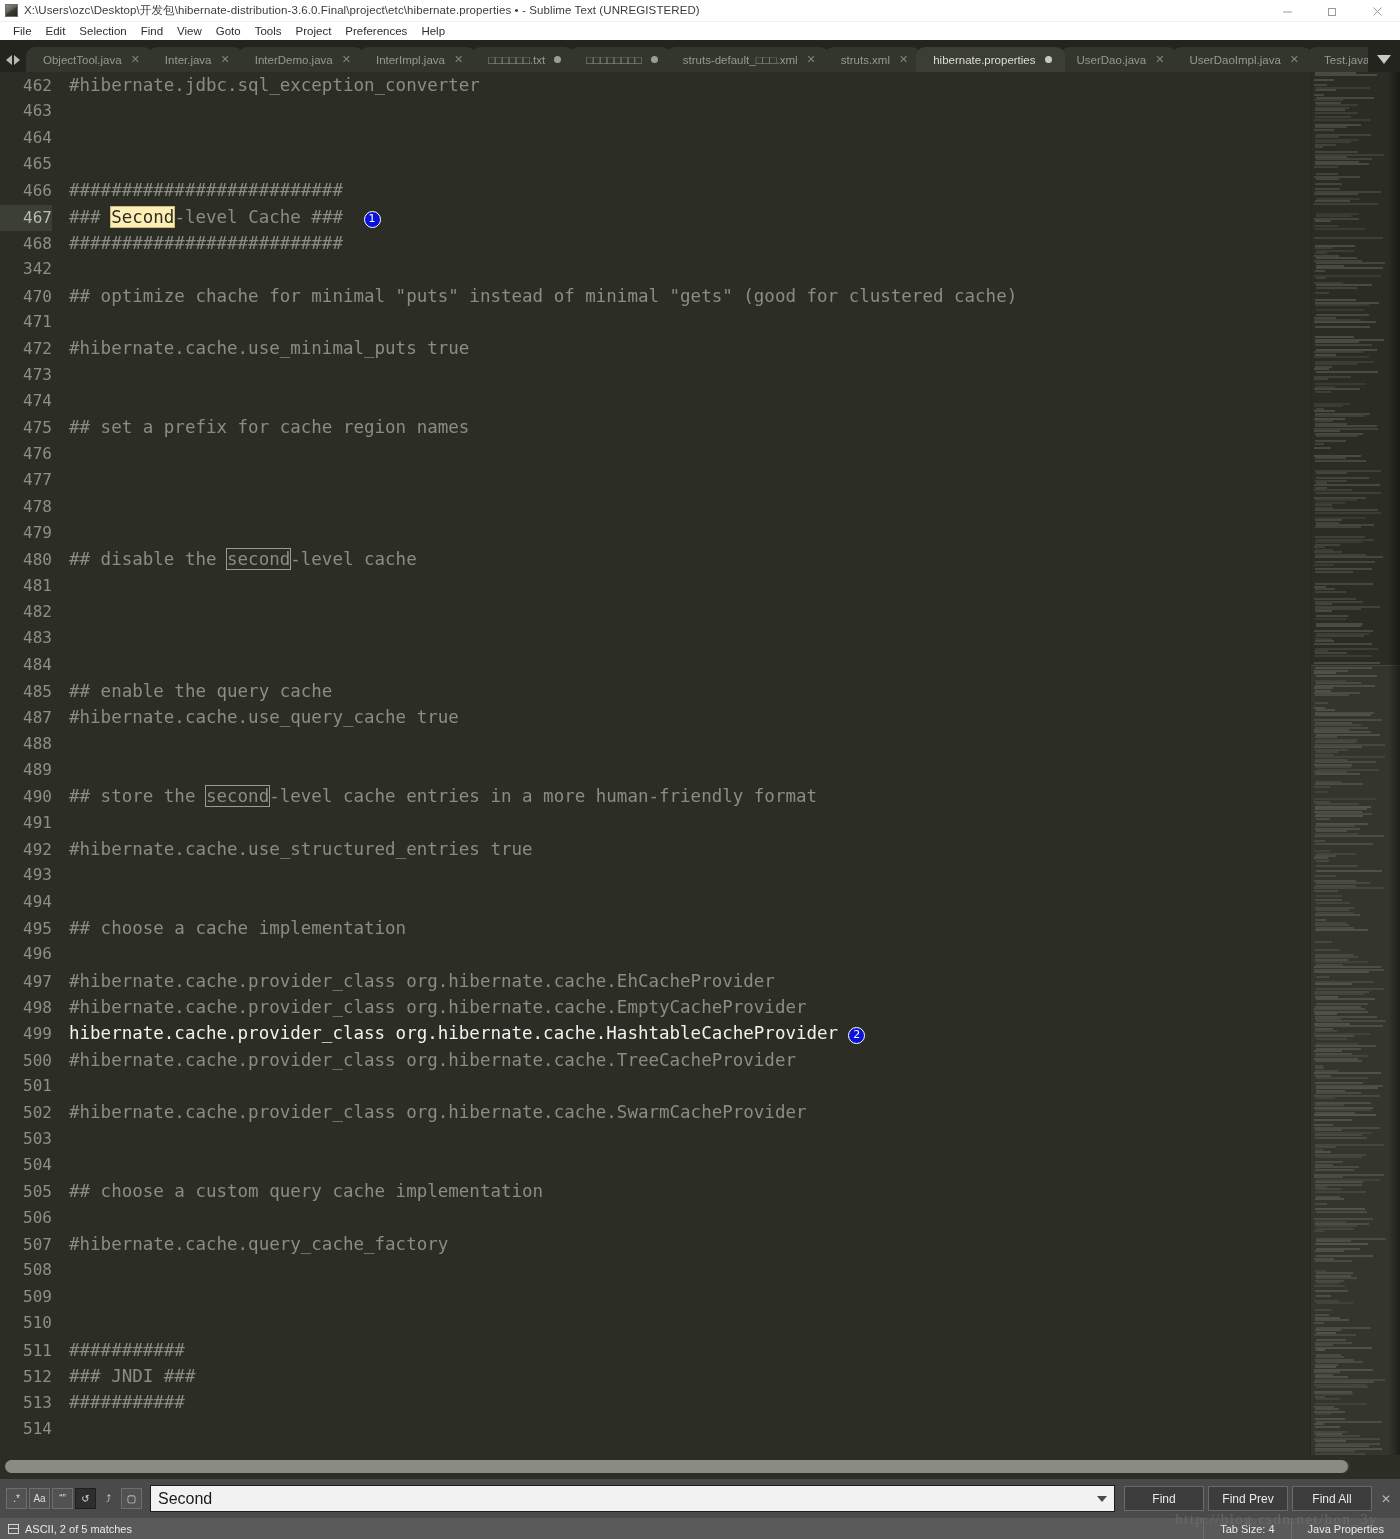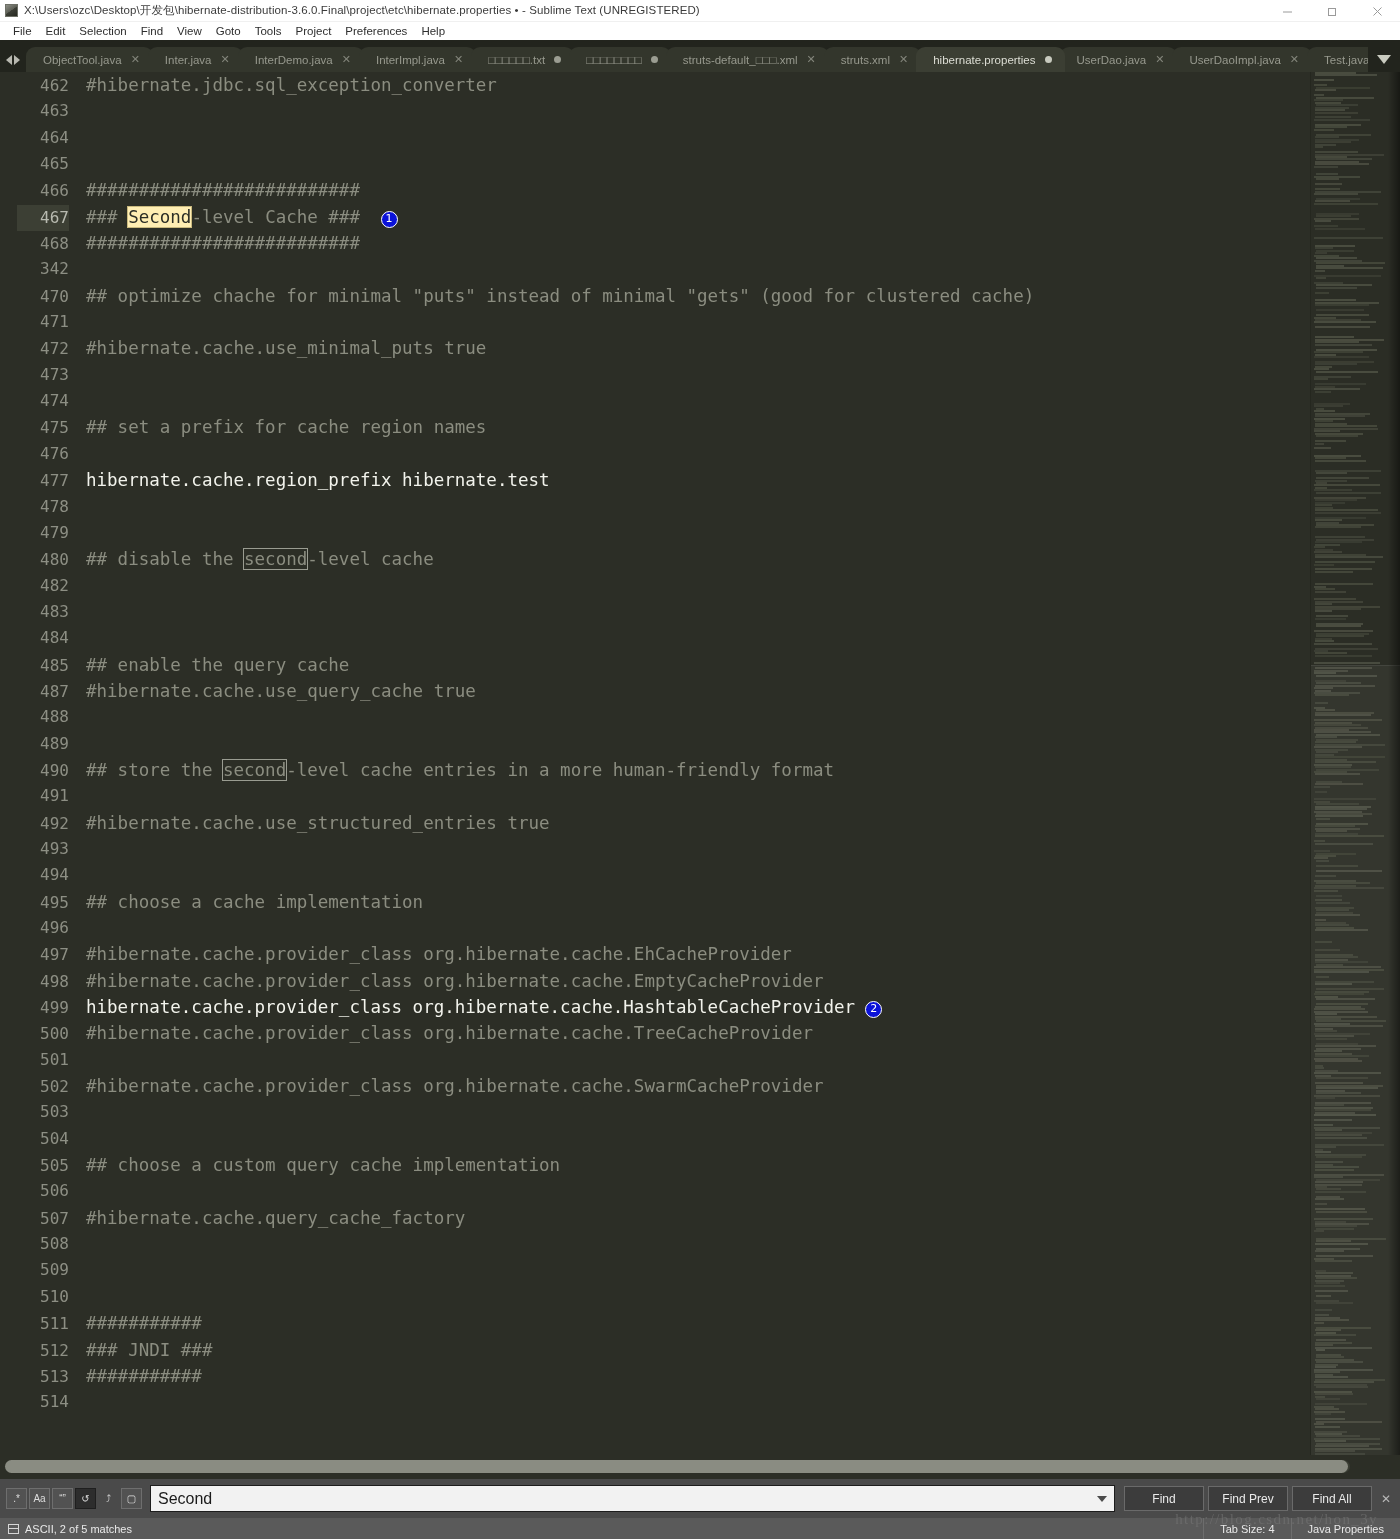--- a/index.html
+++ b/index.html
@@ -106,21 +106,21 @@
     width: 1400px; height: 1383px;
     background: #2c2e26;
     display: flex;
   }
   #code-pane {
     position: relative;
     width: 1310px; height: 1383px;
     overflow: hidden;
   }
   #lines {
-    position: absolute; top: 0; left: 17px;
+    position: absolute; top: 0; left: 0;
     font-family: "DejaVu Sans Mono", monospace;
     font-size: 17.5px;
     line-height: 26.35px;
   }
   .row { display: flex; align-items: baseline; height: 26.35px; white-space: pre; }
   .ln {
     width: 52px; text-align: right;
     color: #8d8f84;
     font-size: 16px;
     flex: none;
@@ -405,24 +405,25 @@
         <div class="row current"><span class="ln">467</span><span class="code"><span>### </span><span class="hl-sel">Second</span><span>-level Cache ### </span><span class="badge">1</span></span></div>
         <div class="row"><span class="ln">468</span><span class="code">##########################</span></div>
         <div class="row"><span class="ln">342</span><span class="code"></span></div>
         <div class="row"><span class="ln">470</span><span class="code">## optimize chache for minimal "puts" instead of minimal "gets" (good for clustered cache)</span></div>
         <div class="row"><span class="ln">471</span><span class="code"></span></div>
         <div class="row"><span class="ln">472</span><span class="code">#hibernate.cache.use_minimal_puts true</span></div>
         <div class="row"><span class="ln">473</span><span class="code"></span></div>
         <div class="row"><span class="ln">474</span><span class="code"></span></div>
         <div class="row"><span class="ln">475</span><span class="code">## set a prefix for cache region names</span></div>
         <div class="row"><span class="ln">476</span><span class="code"></span></div>
-        <div class="row"><span class="ln">477</span><span class="code bright">hibernate.cache.region_prefix hibernate.test</span></div>
+        <div class="row"><span class="ln">477</span></div>
         <div class="row"><span class="ln">478</span><span class="code"></span></div>
         <div class="row"><span class="ln">479</span><span class="code"></span></div>
         <div class="row"><span class="ln">480</span><span class="code"><span>## disable the </span><span class="hl-box">second</span><span>-level cache</span></span></div>
+        <div class="row"><span class="ln">481</span><span class="code"></span></div>
         <div class="row"><span class="ln">482</span></div>
         <div class="row"><span class="ln">483</span><span class="code"></span></div>
         <div class="row"><span class="ln">484</span><span class="code"></span></div>
         <div class="row"><span class="ln">485</span><span class="code">## enable the query cache</span></div>
         <div class="row"><span class="ln">487</span><span class="code">#hibernate.cache.use_query_cache true</span></div>
         <div class="row"><span class="ln">488</span><span class="code"></span></div>
         <div class="row"><span class="ln">489</span><span class="code"></span></div>
         <div class="row"><span class="ln">490</span><span class="code"><span>## store the </span><span class="hl-box">second</span><span>-level cache entries in a more human-friendly format</span></span></div>
         <div class="row"><span class="ln">491</span><span class="code"></span></div>
         <div class="row"><span class="ln">492</span><span class="code">#hibernate.cache.use_structured_entries true</span></div>

